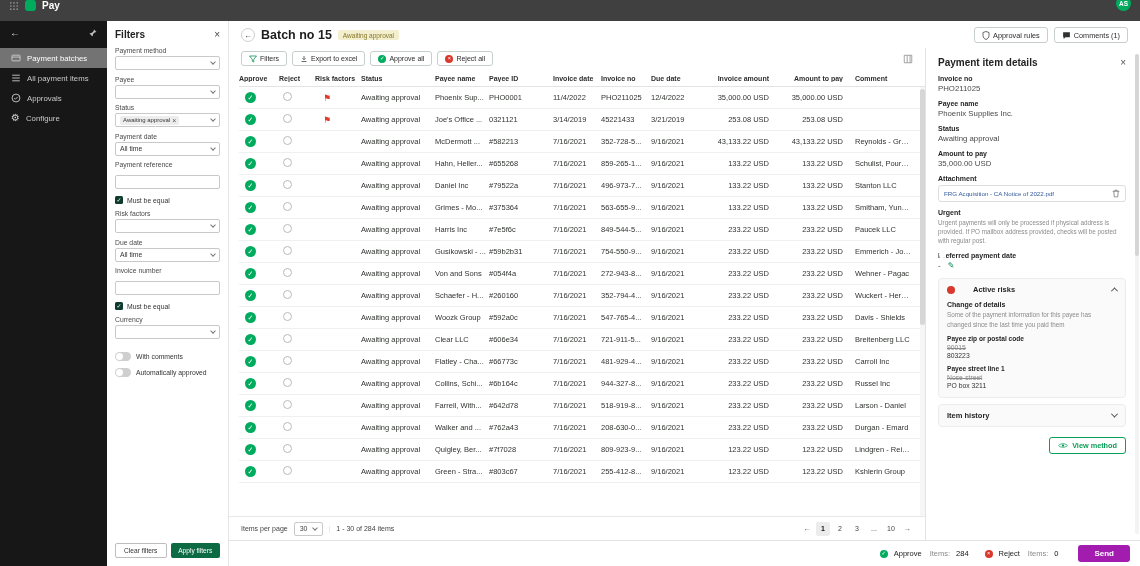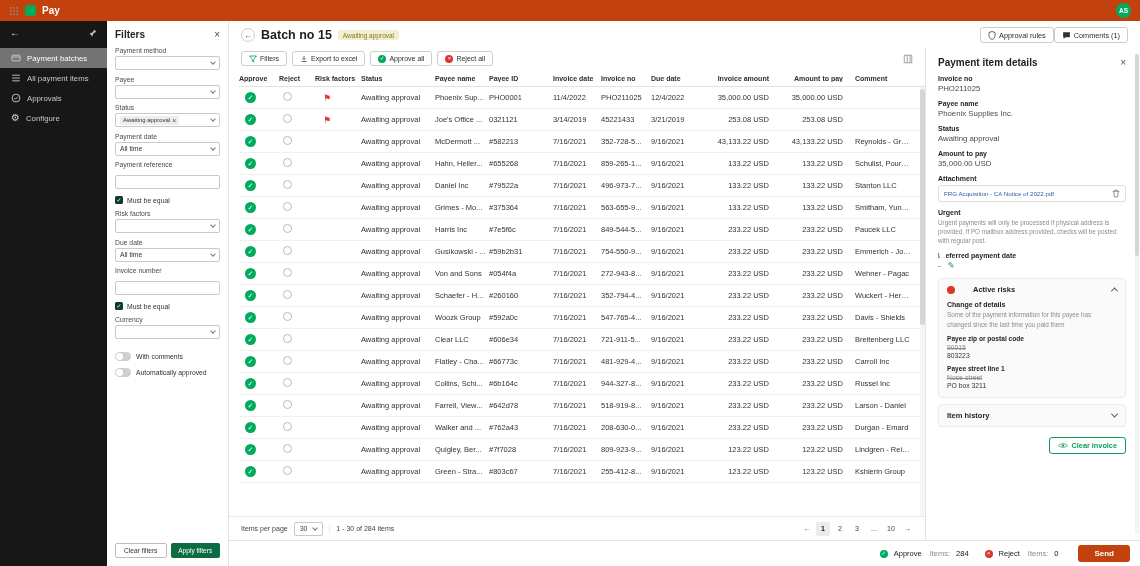--- a/index.html
+++ b/index.html
@@ -1,20 +1,20 @@
 <!DOCTYPE html>
 <html><head>
 <meta charset="utf-8">
 <style>
 *{margin:0;padding:0;box-sizing:border-box}
 html,body{width:1140px;height:566px}
 body{font-family:"Liberation Sans","DejaVu Sans",sans-serif;color:#222;background:#fff;overflow:hidden}
 .app{display:flex;flex-direction:column;width:1140px;height:566px}
 
-.topbar{height:21px;background:#c2410c;display:flex;align-items:center;padding:2px 9px;flex:0 0 21px}
+.topbar{height:21px;background:#404040;display:flex;align-items:flex-end;padding:10px 9px;flex:0 0 21px}
 .tb-left{display:flex;align-items:center;gap:6px}
 .logo-mark{width:11px;height:11px;border-radius:3px;background:#00ab5e;display:inline-block}
 .logo-text{color:#fff;font-size:10px;font-weight:bold}
 .avatar{margin-left:auto;width:15px;height:15px;border-radius:50%;background:#00ab5e;color:#fff;font-size:6.5px;font-weight:bold;display:flex;align-items:center;justify-content:center;cursor:pointer}
 
 .body{flex:1;display:flex;min-height:0}
 
 .nav{width:107px;flex:0 0 107px;background:#171717;color:#c9c9c9;display:flex;flex-direction:column}
 .nav-top{display:flex;justify-content:space-between;align-items:center;padding:7px 10px 10px;color:#e6e6e6}
 .nav-back{font-size:10px;line-height:1;cursor:pointer}
@@ -44,21 +44,21 @@
 .f-foot{margin-top:auto;display:flex;gap:4px;padding-top:8px}
 .btn-clear{flex:1;height:15px;border:1px solid #bdbdbd;border-radius:2px;background:#fff;font-size:6.6px;color:#333;font-family:inherit;cursor:pointer}
 .btn-apply{flex:1;height:15px;border:none;border-radius:2px;background:#0c6b43;color:#fff;font-size:6.6px;font-family:inherit;cursor:pointer}
 
 .right-col{flex:1;display:flex;flex-direction:column;min-width:0}
 .page-header{padding:6px 12px 5px}
 .ph-row1{display:flex;align-items:center;gap:6px}
 .back-btn{width:14px;height:14px;border:1px solid #cfcfcf;border-radius:50%;display:flex;align-items:center;justify-content:center;font-size:8px;color:#333;cursor:pointer;flex:0 0 auto}
 .page-title{font-size:12.5px;font-weight:bold;color:#1d1d1d;white-space:nowrap}
 .badge{font-size:6.5px;background:#f3efce;color:#84762a;border-radius:2px;padding:1.5px 5px;white-space:nowrap}
-.ph-actions{margin-left:auto;display:flex;}
+.ph-actions{margin-left:auto;display:flex;gap:6px}
 .btn-outline{display:flex;align-items:center;gap:3px;height:16px;border:1px solid #c8cfcb;border-radius:3px;background:#fff;font-size:7.3px;color:#2c2c2c;padding:0 7px;font-family:inherit;cursor:pointer;white-space:nowrap}
 .ph-row2{display:flex;gap:22px;margin-top:6px;align-items:flex-start}
 .kv-label{font-size:6.8px;color:#7c7c7c}
 .kv-value{font-size:9px;font-weight:bold;color:#1e1e1e;margin-top:1px}
 .kv-sub{font-size:6.5px;color:#8a8a8a;margin-top:1px}
 
 .middle{flex:1;display:flex;min-height:0}
 .main{flex:1;display:flex;flex-direction:column;min-width:0}
 .toolbar{display:flex;gap:5px;align-items:center;padding:3px 12px 5px}
 .toolbar .btn-outline{height:15px;font-size:7px}
@@ -125,21 +125,21 @@
 .hist-card{display:flex;align-items:center;gap:5px;padding:6px 8px;margin-top:6px;cursor:pointer}
 .vi-row{display:flex;justify-content:flex-end;margin-top:10px}
 .view-invoice{display:flex;align-items:center;gap:4px;border:1px solid #0b9e57;color:#0b9e57;background:#fff;border-radius:3px;font-size:7.3px;font-weight:bold;padding:3px 8px;font-family:inherit;cursor:pointer}
 .d-scroll{position:absolute;right:1px;top:6px;bottom:6px;width:4px;background:#f3f3f3;border-radius:2px}
 .d-scroll .thumb{position:absolute;top:0;width:4px;height:42%;background:#d5d5d5;border-radius:2px}
 
 .bottom-bar{height:26px;flex:0 0 26px;border-top:1px solid #e4e4e4;display:flex;align-items:center;justify-content:flex-end;gap:6px;padding:0 10px;font-size:7.5px;background:#fff}
 .fo-label{color:#222}
 .fo-items{color:#8a8a8a;margin-left:2px}
 .fo-count{font-weight:normal;color:#111;margin-right:10px}
-.send{background:#c2410c;color:#fff;border:none;border-radius:3px;font-size:8px;font-weight:bold;padding:4px 16px;font-family:inherit;cursor:pointer;margin-left:4px}
+.send{background:#a21caf;color:#fff;border:none;border-radius:3px;font-size:8px;font-weight:bold;padding:4px 16px;font-family:inherit;cursor:pointer;margin-left:4px}
 svg{display:block}
 </style>
 </head>
 <body>
 
 <div class="app">
 
   <header class="topbar">
     <div class="tb-left">
       <span>
@@ -572,21 +572,21 @@
     <span class="td c-invamt">233.22 USD</span>
     <span class="td c-amtpay">233.22 USD</span>
     <span class="td c-comment">Russel Inc</span>
   </div>
 
   <div class="trow">
     <span class="td c-approve"><span class="check-circle">✓</span></span>
     <span class="td c-reject"><span class="radio"></span></span>
     <span class="td c-risk"><span class="flag">⚑</span></span>
     <span class="td c-status">Awaiting approval</span>
-    <span class="td c-payee">Farrell, View...</span>
+    <span class="td c-payee">Farrell, With...</span>
     <span class="td c-payeeid">#642d78</span>
     <span class="td c-invdate">7/16/2021</span>
     <span class="td c-invno">518-919-8...</span>
     <span class="td c-duedate">9/16/2021</span>
     <span class="td c-invamt">233.22 USD</span>
     <span class="td c-amtpay">233.22 USD</span>
     <span class="td c-comment">Larson - Daniel</span>
   </div>
 
   <div class="trow">
@@ -725,21 +725,21 @@
           <div class="hist-card">
             <span class="risk-title">Item history</span>
             <span class="chev down"></span>
           </div>
           <div class="vi-row">
             <button class="view-invoice">
               <svg width="10" height="7" viewBox="0 0 16 10">
                   <path d="M1 5c2.5-3.6 11.5-3.6 14 0-2.5 3.6-11.5 3.6-14 0z" fill="none" stroke="#0b9e57" stroke-width="1.3"></path>
                   <circle cx="8" cy="5" r="1.8" fill="#0b9e57"></circle>
                 </svg>
-              <span>Clear invoice</span>
+              <span>View method</span>
             </button>
           </div>
           <div class="d-scroll">
               <span class="thumb"></span>
             </div>
         </aside>
       </div>
 
       <div class="bottom-bar">
         <span class="mini-check">✓</span>

